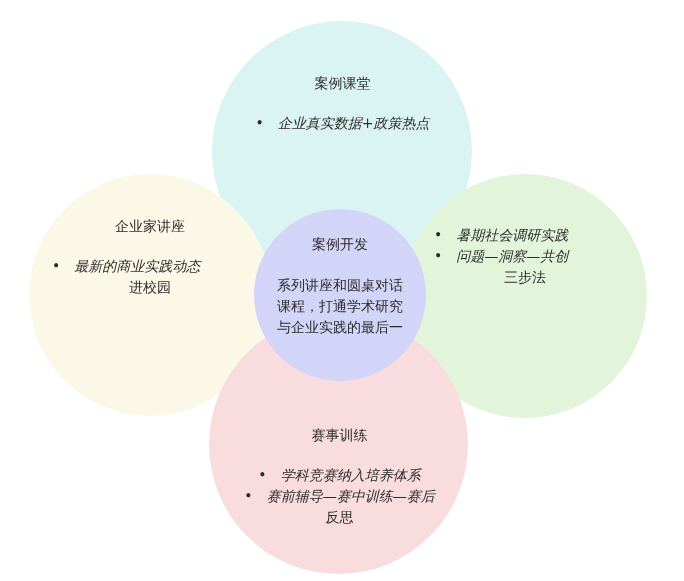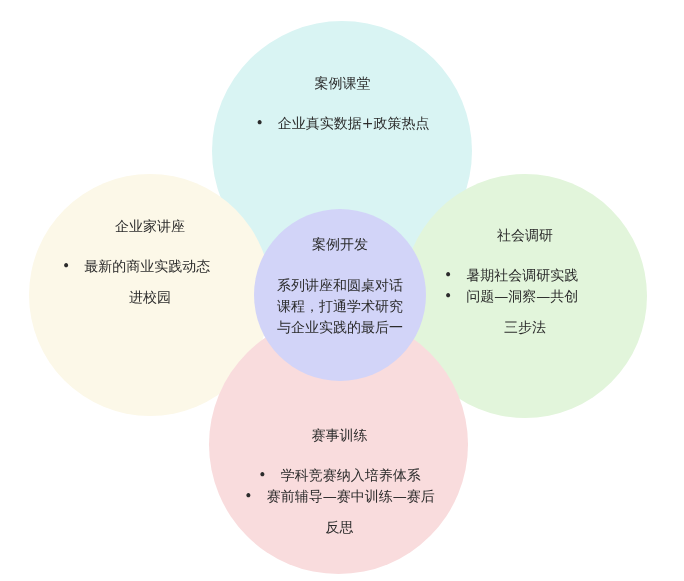--- a/index.html
+++ b/index.html
@@ -7,21 +7,21 @@
          font-family: "DejaVu Serif", "Liberation Serif", serif; color:#2b2b2b; }
   .circle { position:absolute; border-radius:50%; }
   .c-top    { left:212px; top:21px;  width:260px; height:260px; background:#d9f4f3; }
   .c-left   { left:29px;  top:174px; width:242px; height:242px; background:#fcf8e8; }
   .c-right  { left:403px; top:174px; width:244px; height:244px; background:#e2f5db; }
   .c-bottom { left:209px; top:315px; width:259px; height:259px; background:#f9dcdd; }
   .c-center { left:254px; top:209px; width:172px; height:172px; background:#d2d4f8; }
 
   .block { position:absolute; text-align:center; font-size:14px; line-height:21px; }
   .title { display:block; margin-bottom:19px; }
-  .list { list-style:none; margin:10px; padding:0; }
+  .list { list-style:none; margin:0; padding:0;font-style:italic; }
   .list li { position:relative; }
   .bullet { display:inline-block; margin-right:14px; }
 
   .b-top    { left:225px; top:73px;  width:235px; }
   .b-left   { left:40px;  top:216px; width:220px; }
   .b-right  { left:420px; top:225px; width:210px; }
   .b-bottom { left:222px; top:425px; width:235px; }
   .b-center { left:262px; top:234px; width:156px; }
   .b-center .title { margin-bottom:20px; }
   .b-center .desc { display:block; }
@@ -49,21 +49,20 @@
 
 <div class="block b-left">
   <span class="title">企业家讲座</span>
   <ul class="list">
     <li><span class="bullet">•</span><span>最新的商业实践动态</span></li>
   </ul>
   <span class="cont">进校园</span>
 </div>
 
 <div class="block b-right">
-  <span class="title">社会调研</span>
   <ul class="list">
     <li><span class="bullet">•</span><span>暑期社会调研实践</span></li>
     <li><span class="bullet">•</span><span>问题—洞察—共创</span></li>
   </ul>
   <span class="cont">三步法</span>
 </div>
 
 <div class="block b-bottom">
   <span class="title">赛事训练</span>
   <ul class="list">

